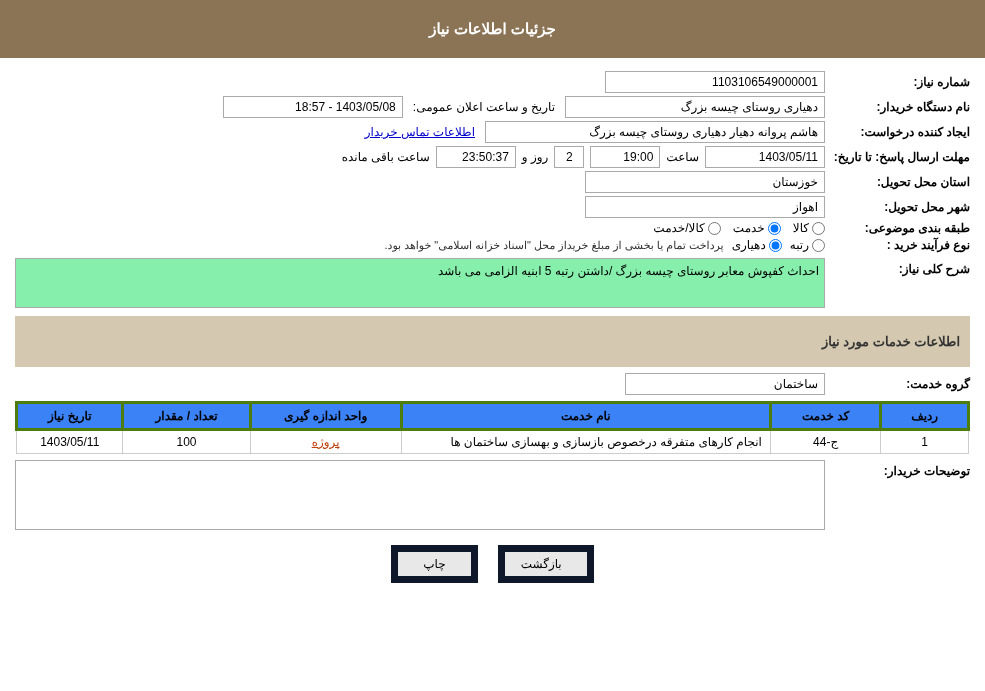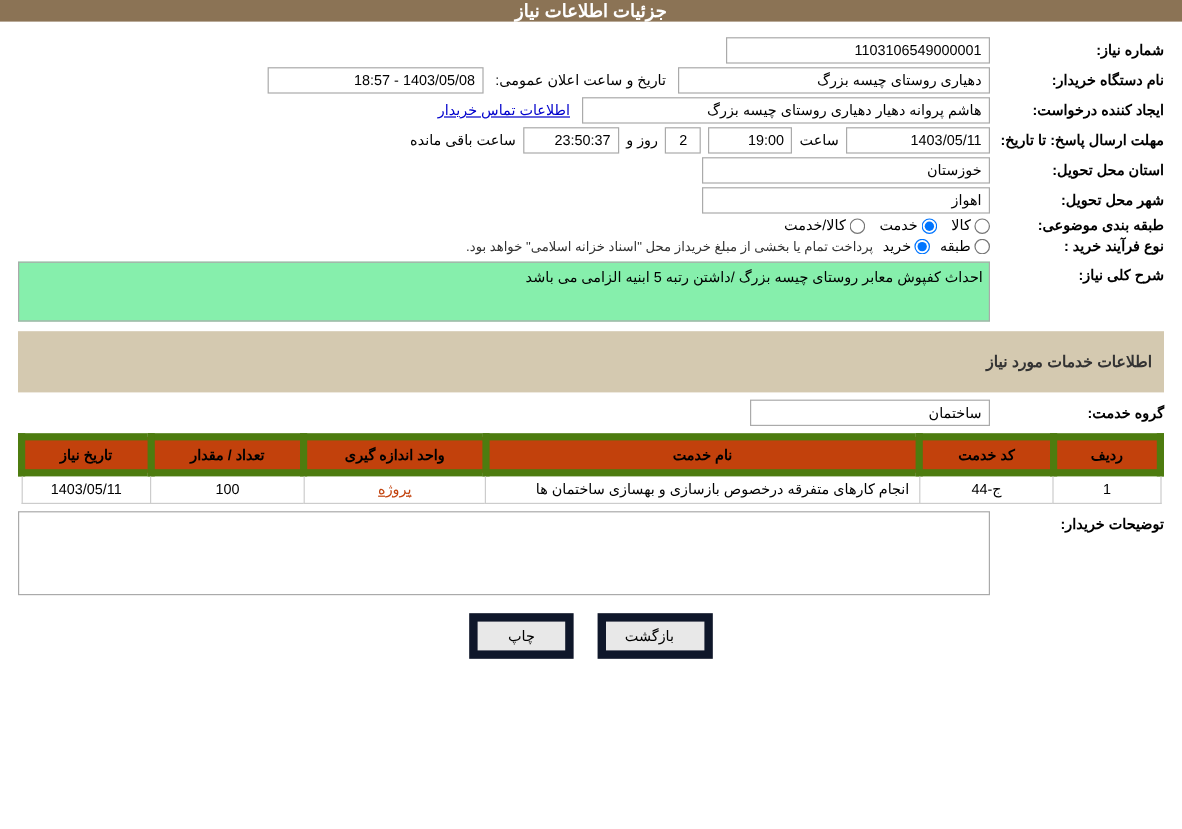--- a/index.html
+++ b/index.html
@@ -12,21 +12,21 @@
     .page-wrapper {
       max-width: 985px;
       margin: 0 auto;
       background: #fff;
       min-height: 691px;
     }
     .header-bar {
       background: #8b7355;
       color: #fff;
       text-align: center;
-      padding: 0 0;
+      padding: 20px 0;
       font-size: 15px;
       font-weight: bold;
     }
     .content-area {
       padding: 10px 15px;
     }
     .input-box {
       border: 1px solid #aaa;
       background: #fff;
       padding: 3px 6px;
@@ -79,22 +79,22 @@
       padding: 5px;
       text-align: right;
       direction: rtl;
     }
     .services-table {
       width: 100%;
       border-collapse: collapse;
       margin: 6px 0;
     }
     .services-table th {
-      background: #c2410c;
-      border: 6px solid #4d7c0f;
+      background: #3b82f6;
+      border: 3px solid #4d7c0f;
       padding: 5px 24px;
       text-align: center;
       font-weight: bold;
     }
     .services-table td {
       border: 1px solid #ccc;
       padding: 4px 8px;
       text-align: center;
     }
     .services-table td.text-right {
@@ -231,25 +231,25 @@
         </div>
       </div>
     </div>
 
     <div class="main-row">
       <div class="main-label">نوع فرآیند خرید :</div>
       <div class="main-value">
         <div class="purchase-type-row">
           <div class="radio-item">
             <input type="radio" name="farayand" style="">
-            <span>طبقه</span>
+            <span>رتبه</span>
           </div>
           <div class="radio-item">
             <input type="radio" name="farayand" checked="" style="">
-            <span>خرید</span>
+            <span>دهیاری</span>
           </div>
           <span class="purchase-note">پرداخت تمام یا بخشی از مبلغ خریداز محل "اسناد خزانه اسلامی" خواهد بود.</span>
         </div>
       </div>
     </div>
 
     <div class="main-row" style="align-items:flex-start; margin-top:6px;">
       <div class="main-label" style="margin-top:4px;">شرح کلی نیاز:</div>
       <div class="main-value">
         <div class="description-box">

